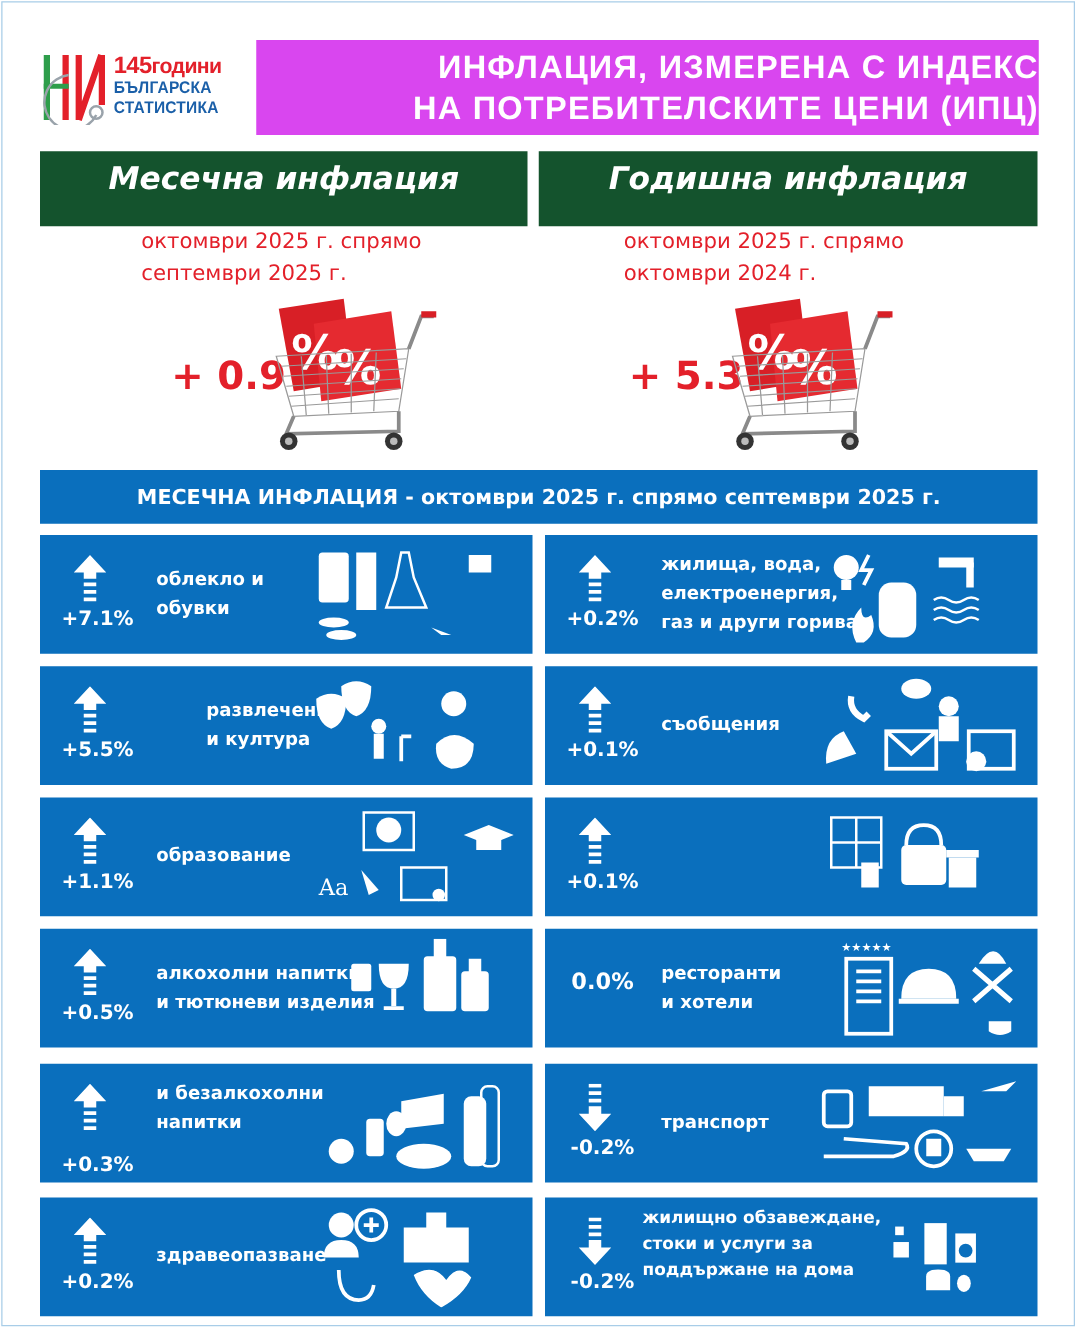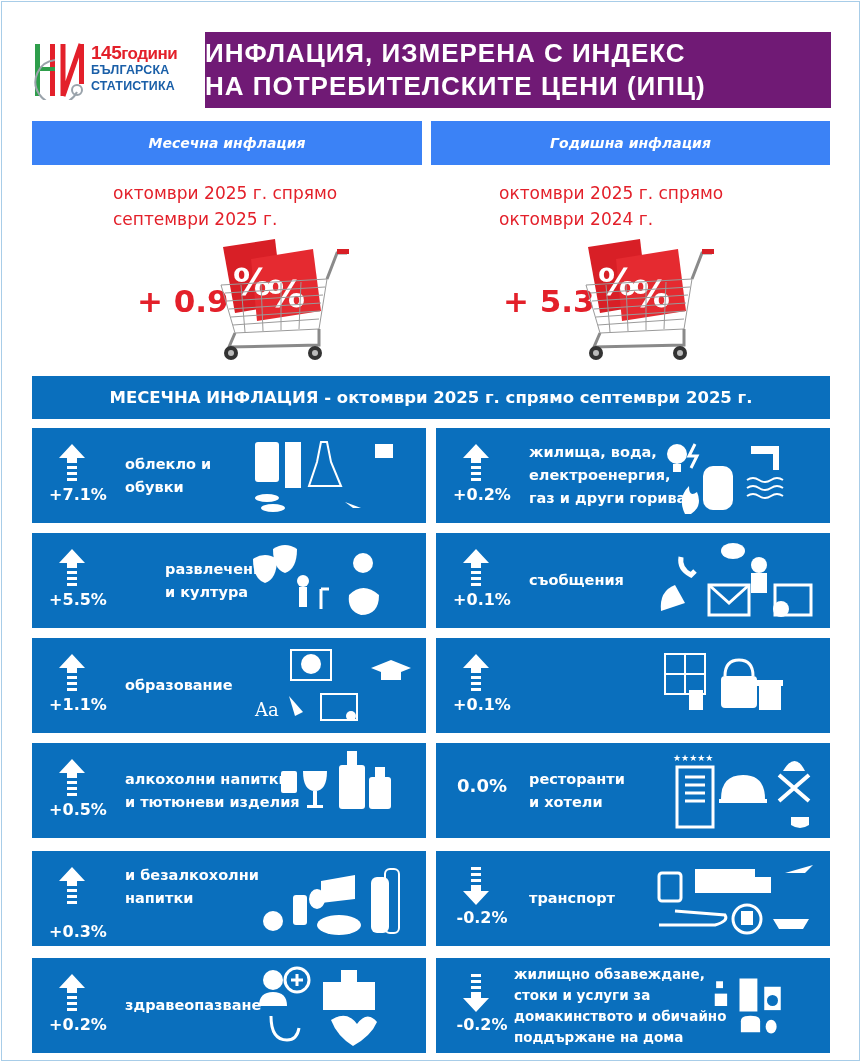--- a/index.html
+++ b/index.html
@@ -3,22 +3,22 @@
 <meta charset="utf-8">
 <style>
   html,body{margin:0;padding:0;background:#fff;}
   body{width:863px;height:1064px;position:relative;overflow:hidden;font-family:"DejaVu Sans","Liberation Sans",sans-serif;}
   .frame{position:absolute;left:1px;top:1px;width:859px;height:1060px;border:1px solid #a8cde8;box-sizing:border-box;}
   .logo{position:absolute;left:33px;top:40px;width:165px;height:60px;}
   .logo .mark{position:absolute;left:0;top:0;width:56px;height:60px;}
   .logo .l145{position:absolute;left:58px;top:2px;font-family:"Liberation Sans",sans-serif;font-weight:bold;color:#e3202a;font-size:19px;letter-spacing:-0.5px;}
   .logo .l145 small{font-size:17px;}
   .logo .lb{position:absolute;left:58px;font-family:"Liberation Sans",sans-serif;font-weight:bold;color:#1a5fa8;font-size:13.5px;letter-spacing:0.2px;transform:scaleX(0.92);transform-origin:left;}
-  .title-box{position:absolute;left:205px;top:32px;width:626px;height:76px;background:#701a75;color:#fff;text-align:left;font-family:"Liberation Sans",sans-serif;font-weight:bold;font-size:26px;line-height:33px;padding-top:5px;box-sizing:border-box;letter-spacing:1px;}
-  .sub-head{position:absolute;top:121px;height:44px;background:#3b82f6;color:#fff;text-align:center;font-weight:bold;font-style:italic;font-size:14px;line-height:44px;}
+  .title-box{position:absolute;left:205px;top:32px;width:626px;height:76px;background:#d946ef;color:#fff;text-align:right;font-family:"Liberation Sans",sans-serif;font-weight:bold;font-size:26px;line-height:33px;padding-top:5px;box-sizing:border-box;letter-spacing:1px;}
+  .sub-head{position:absolute;top:121px;height:60px;background:#14532d;color:#fff;text-align:center;font-weight:bold;font-style:italic;font-size:25px;line-height:44px;}
   .period{position:absolute;top:180px;color:#e3202a;font-size:17px;line-height:26px;}
   .big-val{position:absolute;top:283px;color:#e3202a;font-weight:bold;font-size:31px;}
   .cart{position:absolute;top:237px;width:140px;height:128px;}
   .sec-head{position:absolute;left:32px;top:376px;width:798px;height:43px;background:#0a6fbd;color:#fff;font-weight:bold;font-size:16.5px;line-height:43px;text-align:center;}
   .card{position:absolute;width:394px;height:95px;background:#0a6fbd;color:#fff;}
   .card .arrow{position:absolute;left:27px;top:16px;width:26px;height:38px;}
   .card .arrow.down{top:16px;}
   .card .val{position:absolute;left:11px;font-weight:bold;font-size:16px;width:70px;text-align:center;}
   .card .lbl{position:absolute;left:93px;font-weight:bold;font-size:14.5px;line-height:23px;}
   .card .icons{position:absolute;right:15px;top:8px;width:160px;height:80px;}
@@ -364,21 +364,20 @@
           <rect x="8" y="0" width="10" height="3" fill="#fff"></rect>
           <rect x="8" y="6" width="10" height="3" fill="#fff"></rect>
           <rect x="8" y="12" width="10" height="3" fill="#fff"></rect>
           <polygon points="8,18 18,18 18,24 26,24 13,38 0,24 8,24" fill="#fff"></polygon>
         </svg>
 </div>
       <div class="val" style="top: 57px;">-0.2%</div>
       <div class="lbl" style="top: 6px; font-size: 13.5px; line-height: 21px; left: 78px;">
         <div>жилищно обзавеждане,</div>
         <div>стоки и услуги за</div>
-        <div>домакинството и обичайно</div>
         <div>поддържане на дома</div>
       </div>
       <svg class="icons" viewBox="0 0 160 80" style="width: 110px; right: 8px;">
         <rect x="6" y="4" width="10" height="10" fill="#fff"></rect>
         <rect x="4" y="22" width="18" height="18" fill="#fff"></rect>
         <rect x="40" y="0" width="26" height="48" fill="#fff"></rect>
         <rect x="76" y="12" width="24" height="34" fill="#fff"></rect>
         <circle cx="88" cy="32" r="8" fill="#0a6fbd"></circle>
         <path d="M42 62 Q42 54 56 54 Q70 54 70 62 L70 78 L42 78 Z" fill="#fff"></path>
         <ellipse cx="86" cy="70" rx="8" ry="10" fill="#fff"></ellipse>

